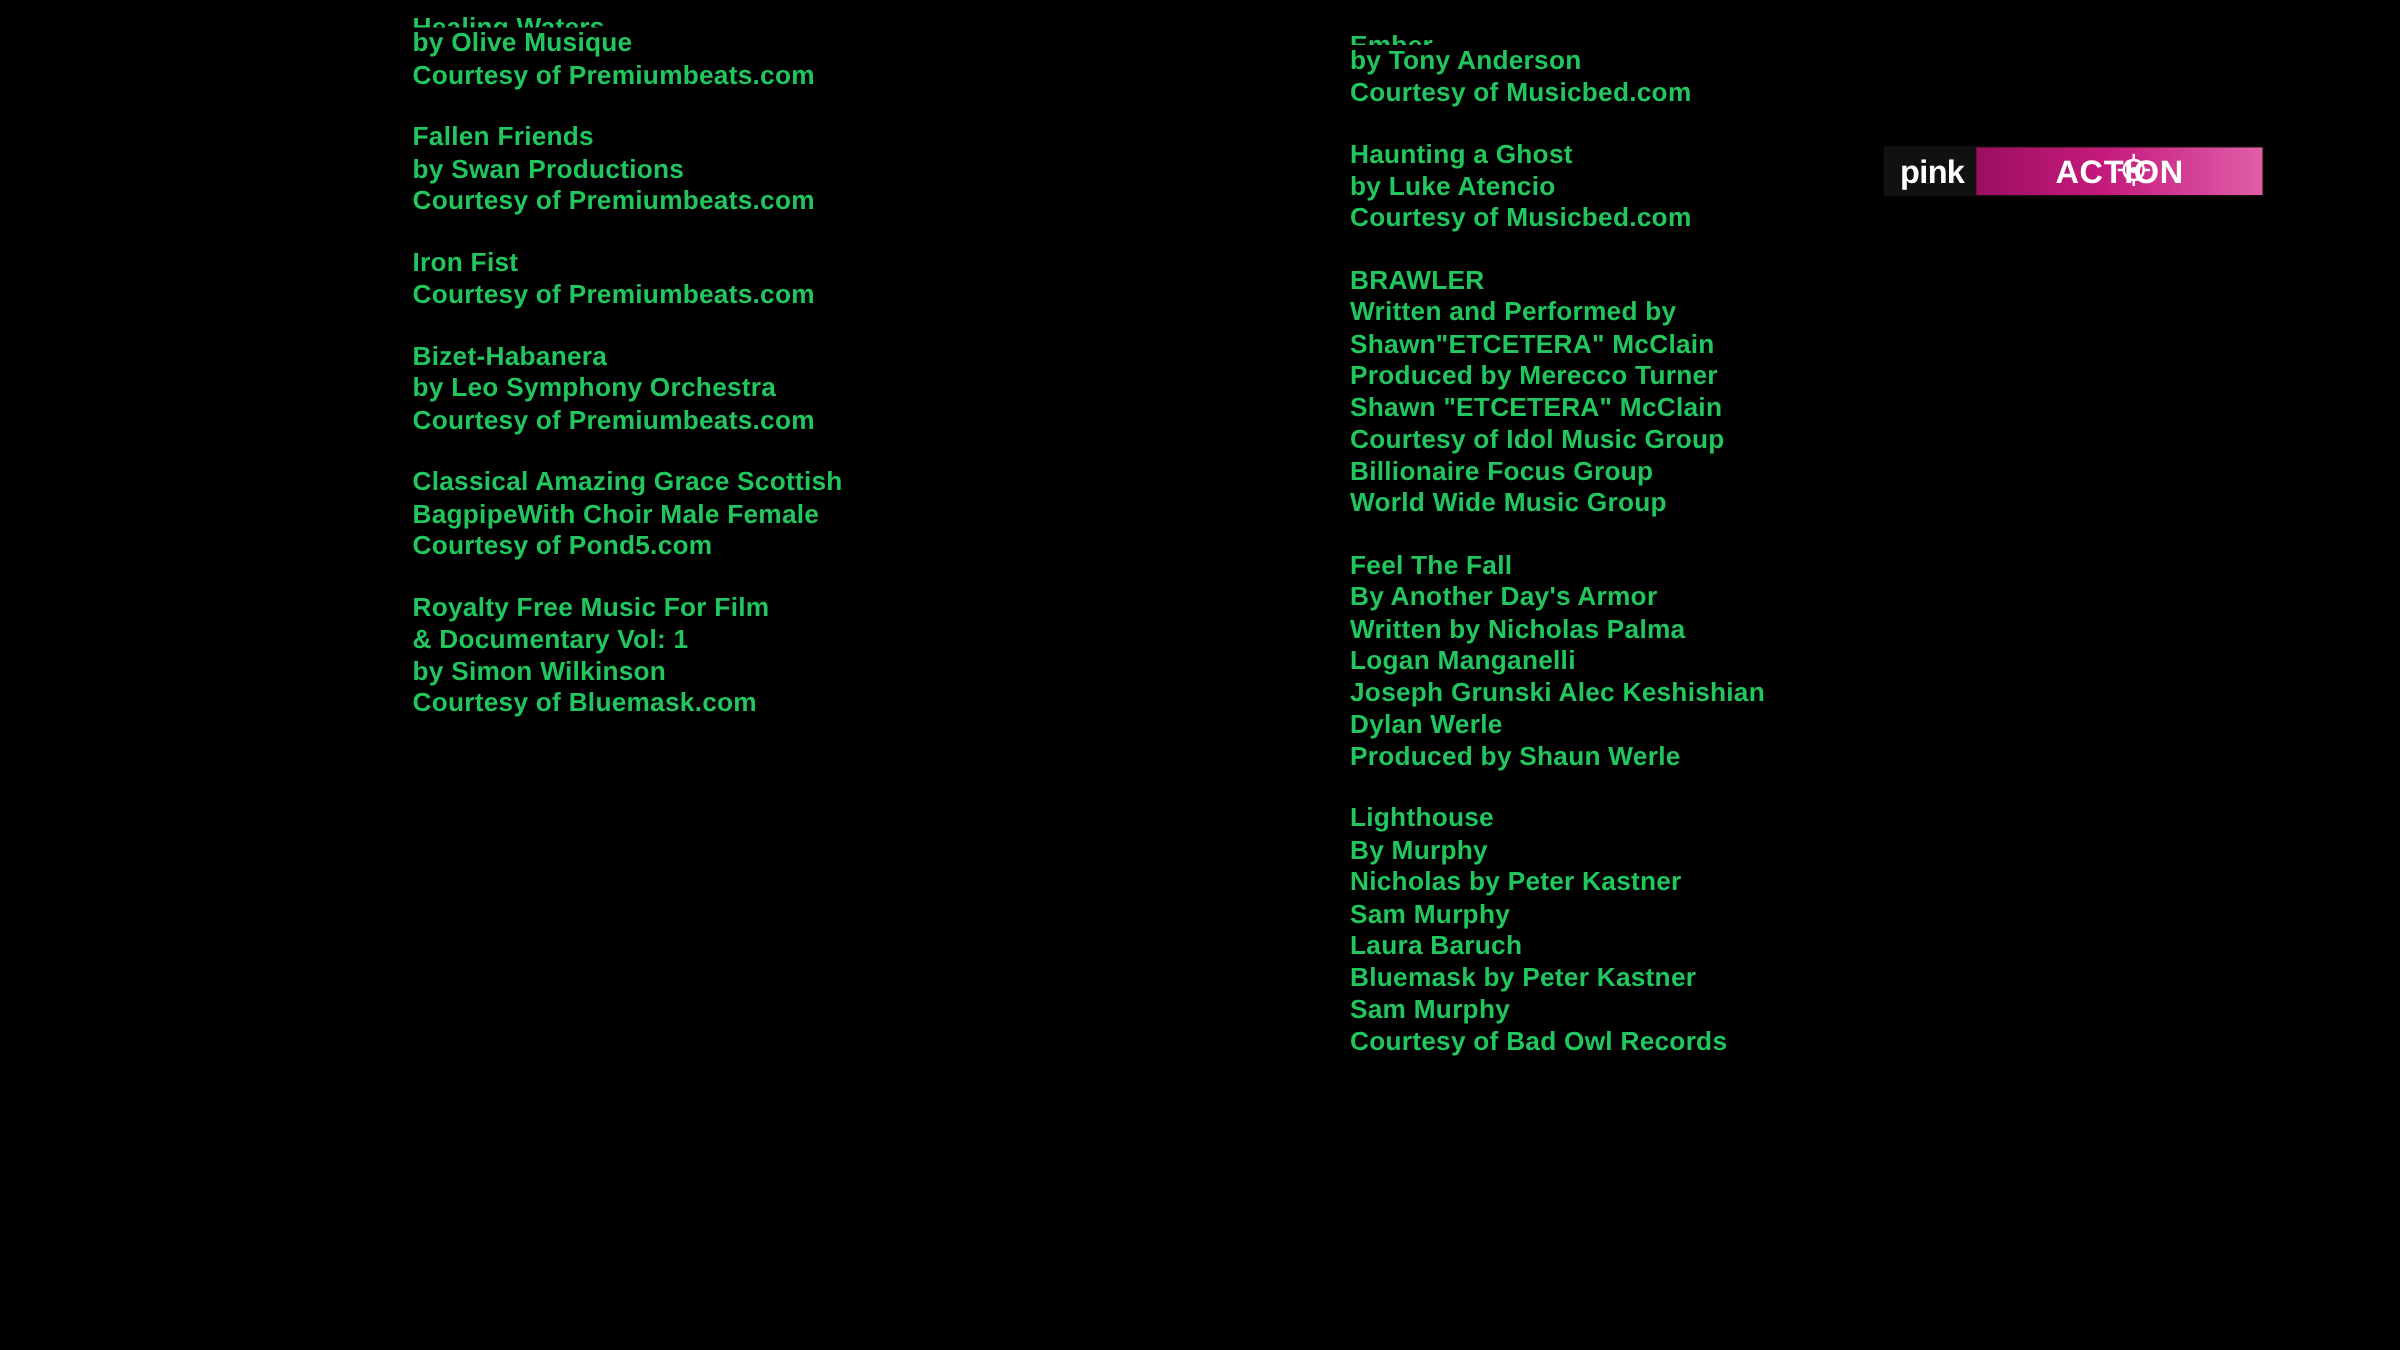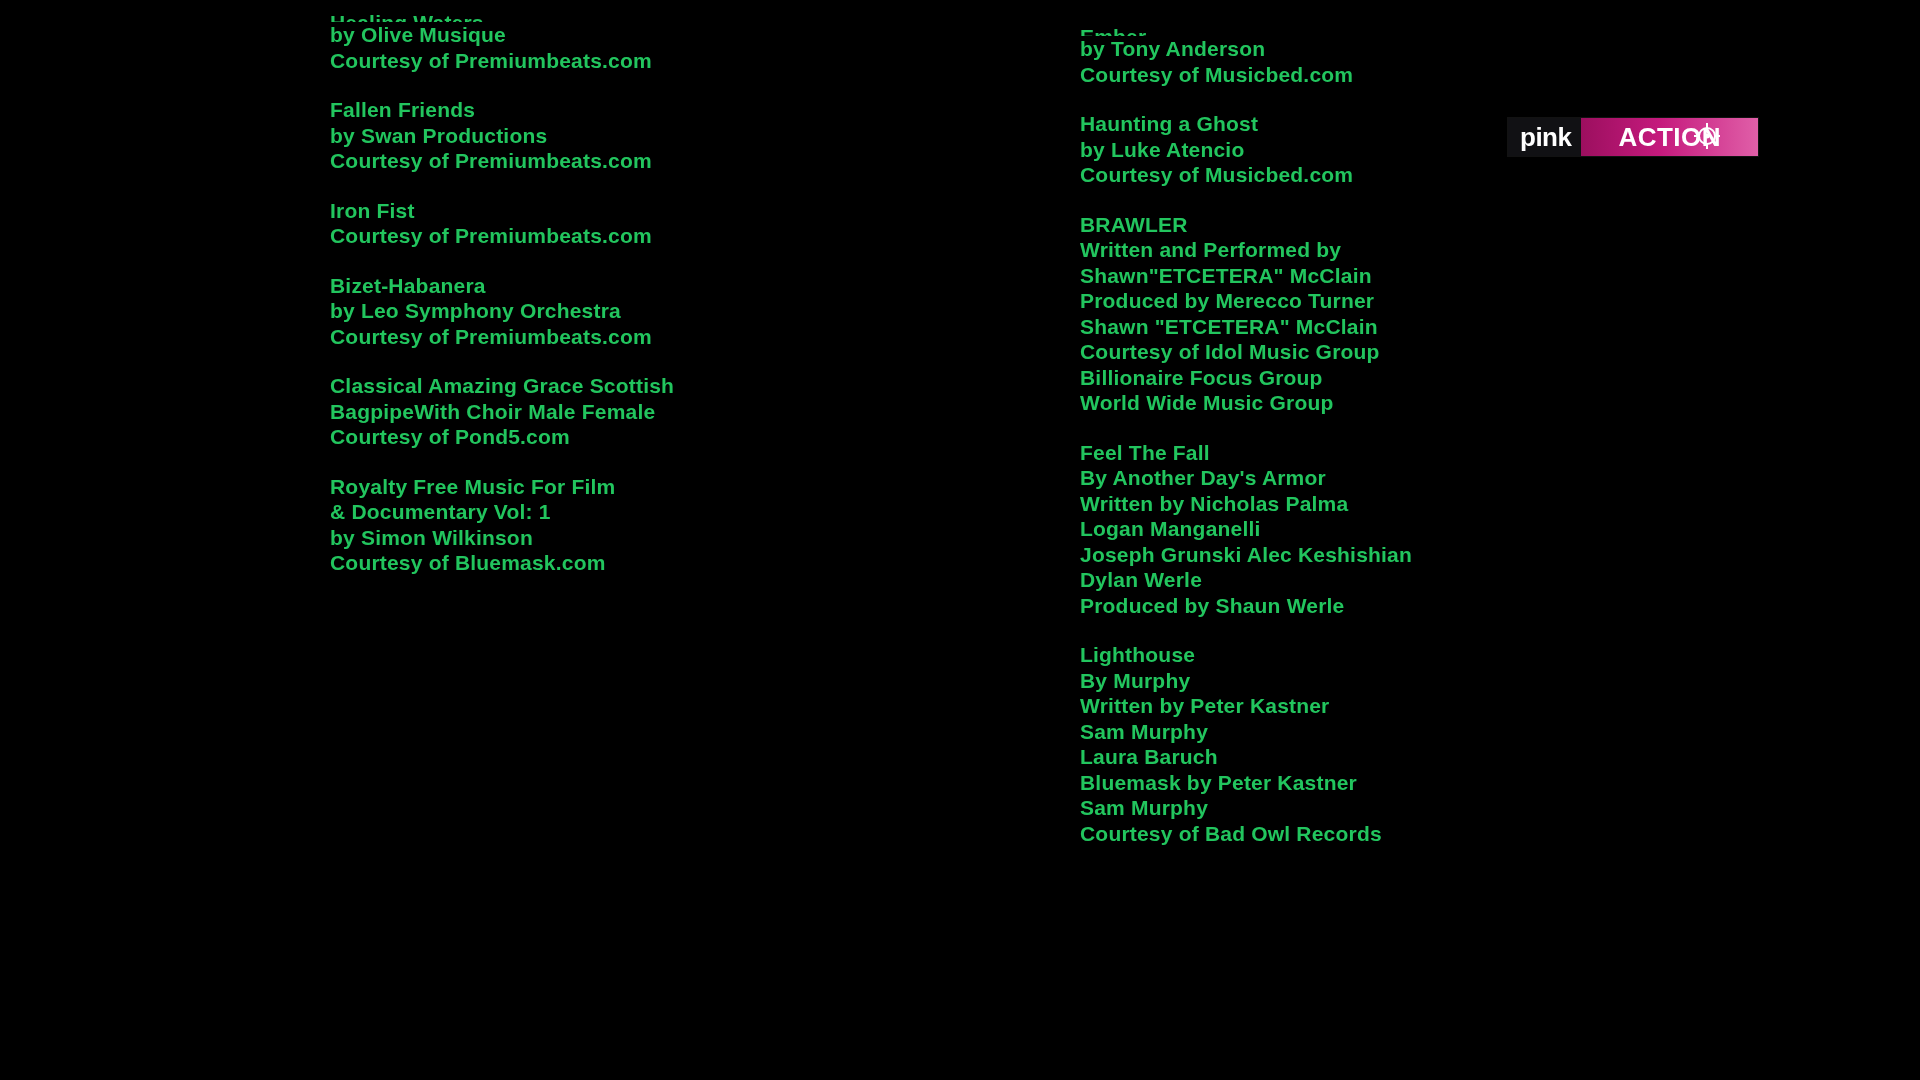--- a/index.html
+++ b/index.html
@@ -58,21 +58,21 @@
     overflow: hidden;
     height: 12px;
     line-height: 25.5px;
     display: block;
   }
   
   .logo-bug {
     position: absolute;
     left: 1508px;
     top: 118px;
-    width: 250px;
+    width: 302px;
     height: 38px;
     display: flex;
     align-items: stretch;
     box-shadow: 0 0 0 1px rgba(255,255,255,0.07);
   }
   .logo-pink {
     background: #111114;
     color: #ffffff;
     font-size: 26px;
     font-weight: bold;
@@ -180,21 +180,21 @@
         <div class="line">Written by Nicholas Palma</div>
         <div class="line">Logan Manganelli</div>
         <div class="line">Joseph Grunski Alec Keshishian</div>
         <div class="line">Dylan Werle</div>
         <div class="line">Produced by Shaun Werle</div>
       </div>
 
       <div class="block">
         <div class="line">Lighthouse</div>
         <div class="line">By Murphy</div>
-        <div class="line">Written by Peter Kastner</div>
+        <div class="line">Nicholas by Peter Kastner</div>
         <div class="line">Sam Murphy</div>
         <div class="line">Laura Baruch</div>
         <div class="line">Bluemask by Peter Kastner</div>
         <div class="line">Sam Murphy</div>
         <div class="line">Courtesy of Bad Owl Records</div>
       </div>
 
     </div>
 
   </div>

